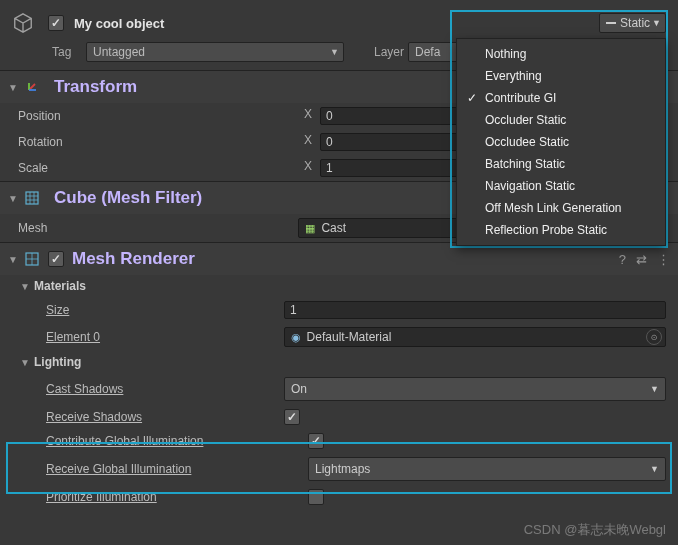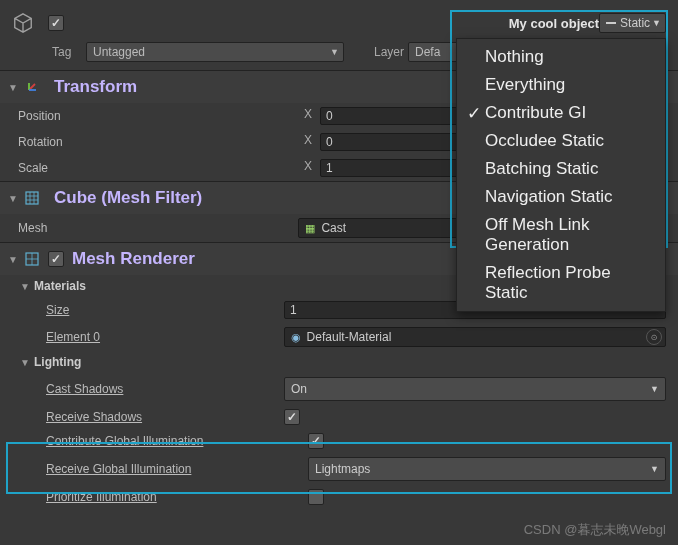--- a/index.html
+++ b/index.html
@@ -3,21 +3,21 @@
 <meta charset="utf-8">
 <style>
   * { box-sizing: border-box; margin: 0; padding: 0; font-family: Arial, sans-serif; }
   body { background: #383838; width: 678px; height: 545px; color: #c4c4c4; font-size: 12px; overflow: hidden; position: relative; }
   .inspector { padding: 8px 0 0 0; }
   .header { display: flex; align-items: center; padding: 4px 12px 8px 12px; }
   .cube-icon { width: 22px; height: 22px; margin-right: 14px; }
   .cube-icon svg { width: 22px; height: 22px; }
   .chk { width: 16px; height: 16px; border: 1px solid #222; background: #5a5a5a; border-radius: 2px; display: inline-flex; align-items: center; justify-content: center; cursor: pointer; }
   .chk.on::after { content: "✓"; font-size: 12px; color: #ddd; font-weight: bold; }
-  .name-field { background: transparent; border: none; color: #e4e4e4; font-weight: bold; font-size: 13px; margin-left: 10px; flex: 1; text-align: right; }
+  .name-field { background: transparent; border: none; color: #e4e4e4; font-weight: bold; font-size: 13px; margin-left: 10px; flex: 1; }
   .static-btn { background: #4a4a4a; border: 1px solid #222; padding: 2px 4px 2px 6px; display: flex; align-items: center; border-radius: 2px; color: #ccc; font-size: 12px; margin-left: auto; cursor: pointer; }
   .static-btn .dash { display:inline-block; width:10px; height:2px; background:#ccc; margin-right:4px;}
   .static-btn .dd { margin-left: 2px; font-size: 9px; }
   .tag-row { display: flex; align-items: center; padding: 0 12px 8px 52px; gap: 6px; }
   .tag-row .lbl { color: #aaa; width: 28px; }
   .dropdown { background: #4b4b4b; border: 1px solid #222; height: 20px; border-radius: 2px; display: flex; align-items: center; padding: 0 6px; color: #bbb; position: relative; cursor:pointer;}
   .dropdown .dd { position: absolute; right: 4px; font-size: 9px; }
   .section { border-top: 1px solid #222; }
   .section-h { display: flex; align-items: center; padding: 6px 8px; background: #3c3c3c; cursor:pointer; }
   .fold { width: 10px; font-size: 10px; color: #999; }
@@ -34,21 +34,21 @@
   .objfield .oicon { margin-right: 6px; color: #9edb6c; font-size: 11px;}
   .objfield .pick { position: absolute; right: 3px; width: 16px; height: 16px; border: 1px solid #555; border-radius: 50%; display: flex; align-items:center; justify-content:center; font-size:8px; color:#999;}
   .subhead { display: flex; align-items: center; padding: 4px 12px 4px 20px; font-weight: bold; color: #ccc; cursor:pointer;}
   .subhead .fold { margin-right: 4px; }
   .ddfield { background: #4b4b4b; border: 1px solid #222; border-radius: 2px; height: 24px; flex:1; display:flex; align-items:center; padding: 0 6px; position: relative; color:#ccc; cursor:pointer;}
   .ddfield .dd { position:absolute; right:6px; font-size:9px; }
   .highlight { position: absolute; border: 2px solid #1fa3c8; pointer-events: none; }
   .hl1 { top: 10px; right: 10px; width: 218px; height: 238px; }
   .hl2 { top: 442px; left: 6px; right: 6px; height: 52px; }
   .popup { position: absolute; top: 38px; right: 12px; width: 210px; background: #383838; border: 1px solid #222; box-shadow: 0 4px 10px rgba(0,0,0,0.5); z-index: 10; padding: 4px 0;}
-  .popup .item { padding: 4px 8px 4px 28px; color: #eee; position: relative; font-size:17px; cursor:pointer;}
+  .popup .item { padding: 4px 8px 4px 28px; color: #eee; position: relative; font-size:12px; cursor:pointer;}
   .popup .item.checked::before { content: "✓"; position: absolute; left: 10px; color: #eee; }
   .watermark { position:absolute; bottom:6px; right:12px; color: rgba(220,220,220,0.4); font-size:13px; font-weight:300; pointer-events:none;}
   .transform-icon svg, .mesh-icon svg, .renderer-icon svg { width:16px; height:16px; }
 </style>
 </head>
 <body>
 
 <div class="inspector">
   <div class="header">
     <span class="cube-icon">
@@ -209,20 +209,21 @@
         <span class="plbl" style="width:268px">Prioritize Illumination</span>
       <span class="chk"></span>
     </div>
   </div>
 </div>
 
 <div class="popup" id="popup">
     <div class="item">Nothing</div>
     <div class="item">Everything</div>
     <div class="item checked">Contribute GI</div>
+    <div class="item">Occluder Static</div>
     <div class="item">Occludee Static</div>
     <div class="item">Batching Static</div>
     <div class="item">Navigation Static</div>
     <div class="item">Off Mesh Link Generation</div>
     <div class="item">Reflection Probe Static</div>
   </div>
 
 <div class="highlight hl1"></div>
 <div class="highlight hl2"></div>
 <div class="watermark">CSDN @暮志未晚Webgl</div>

